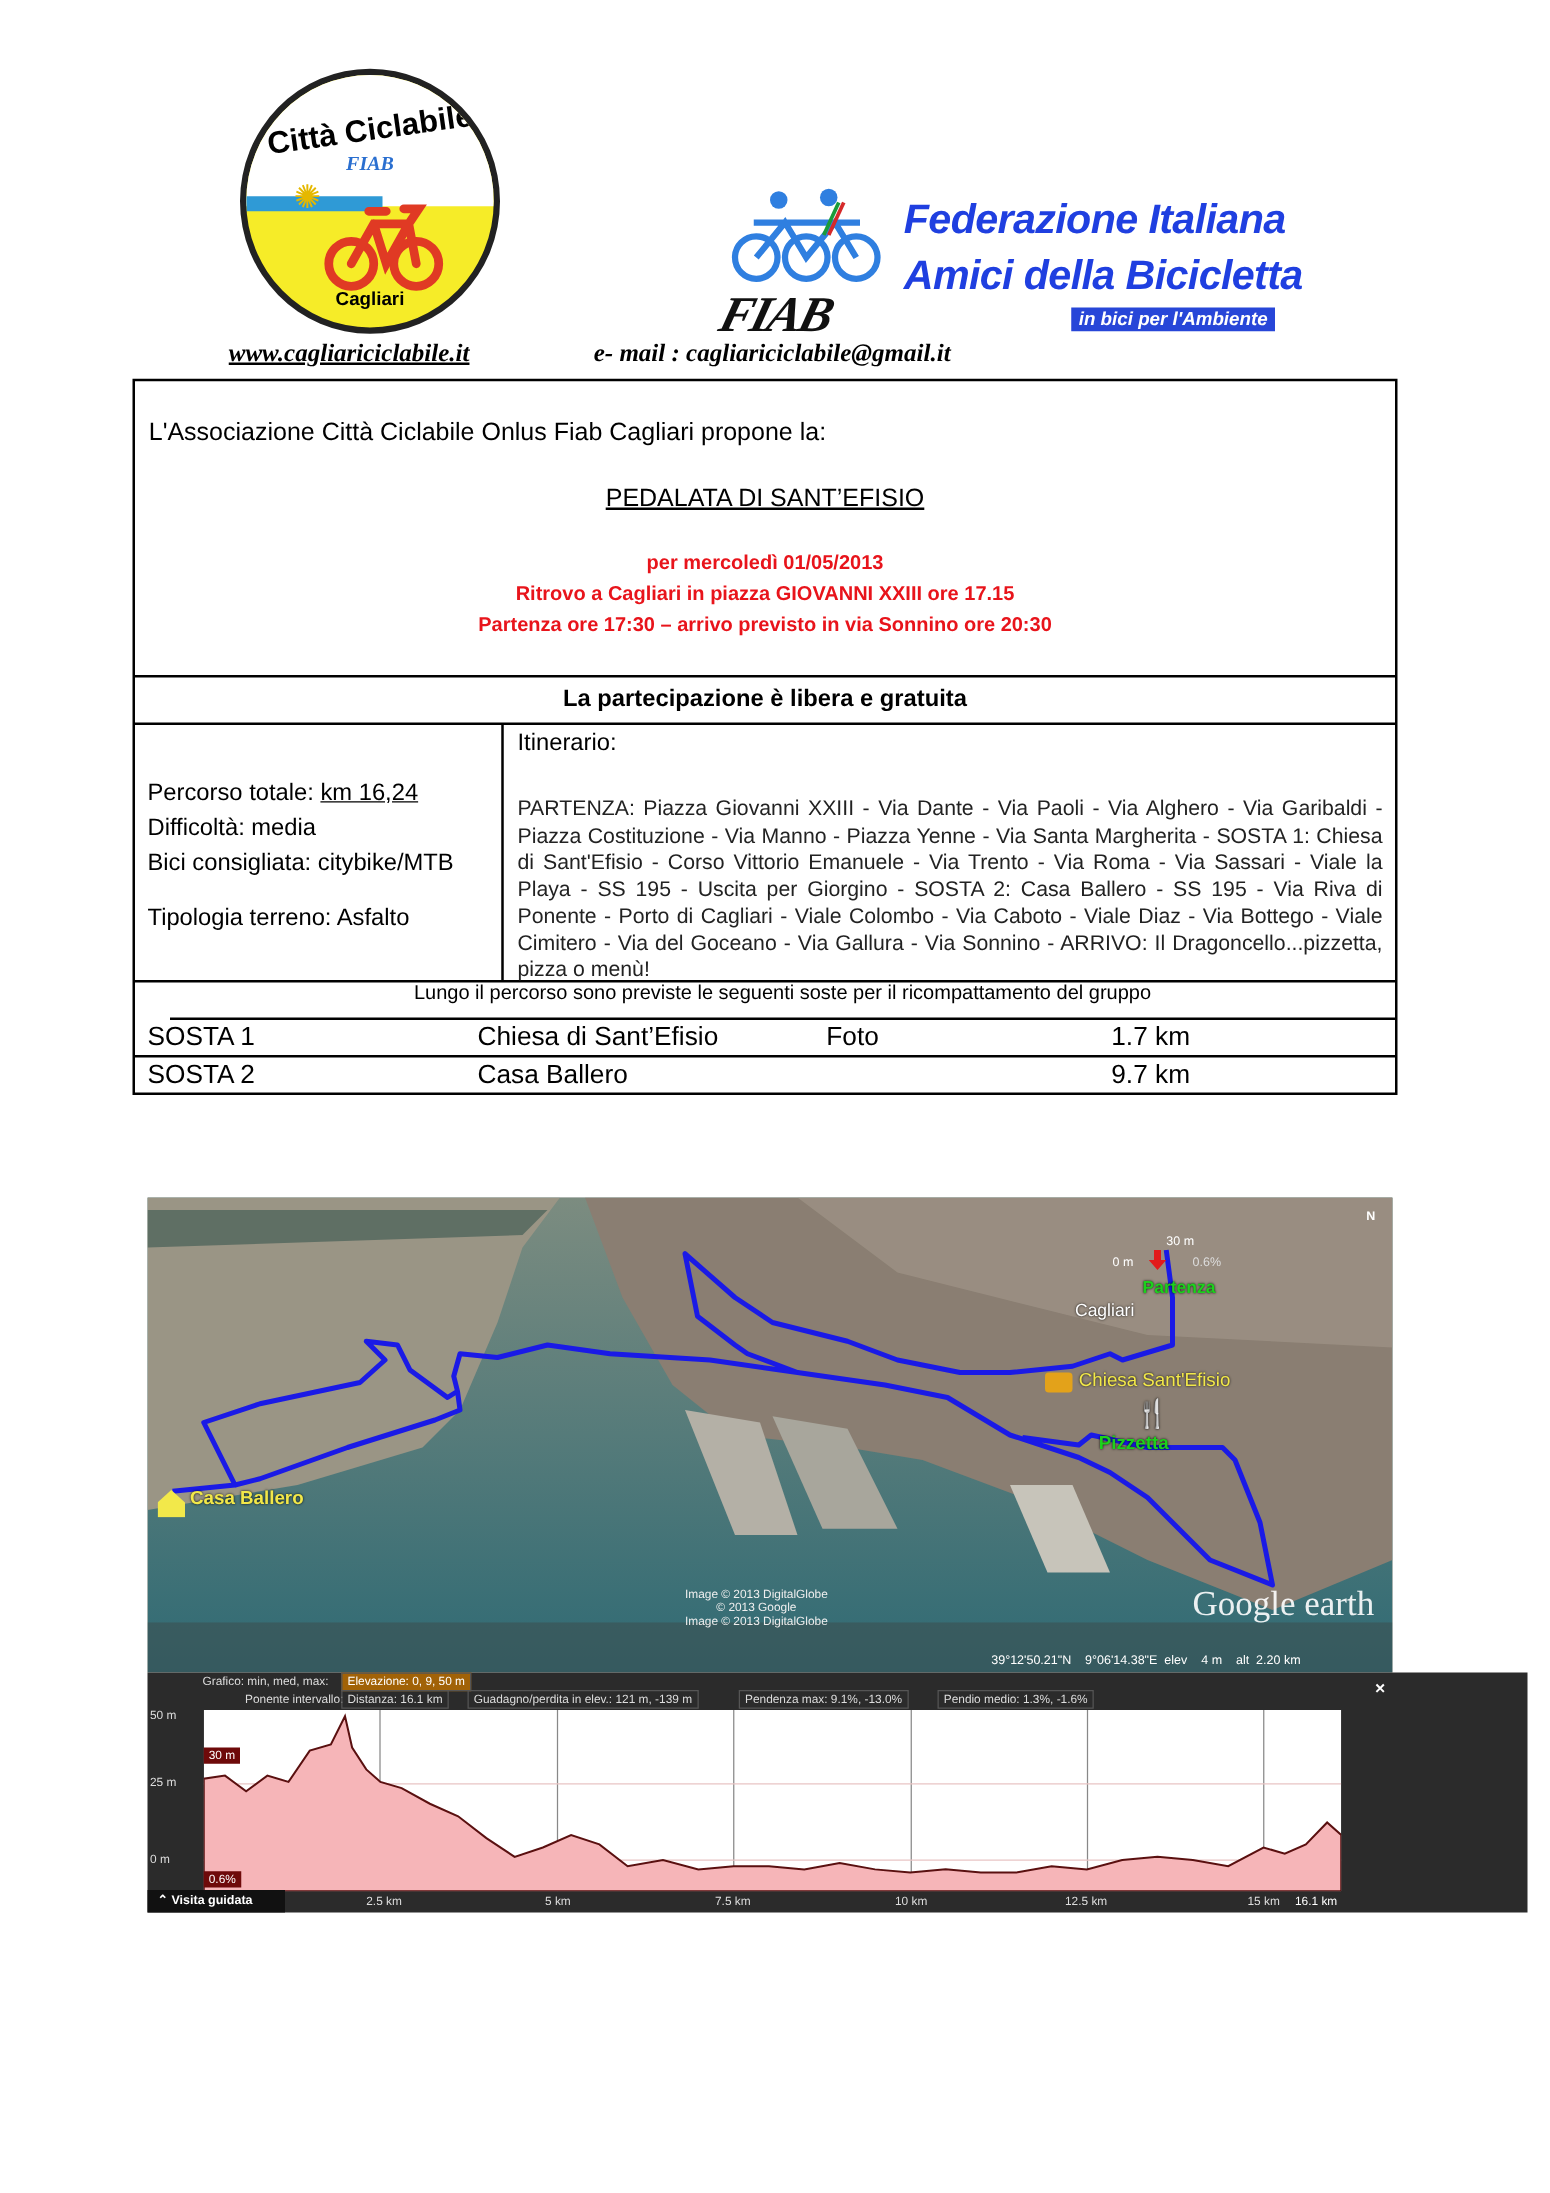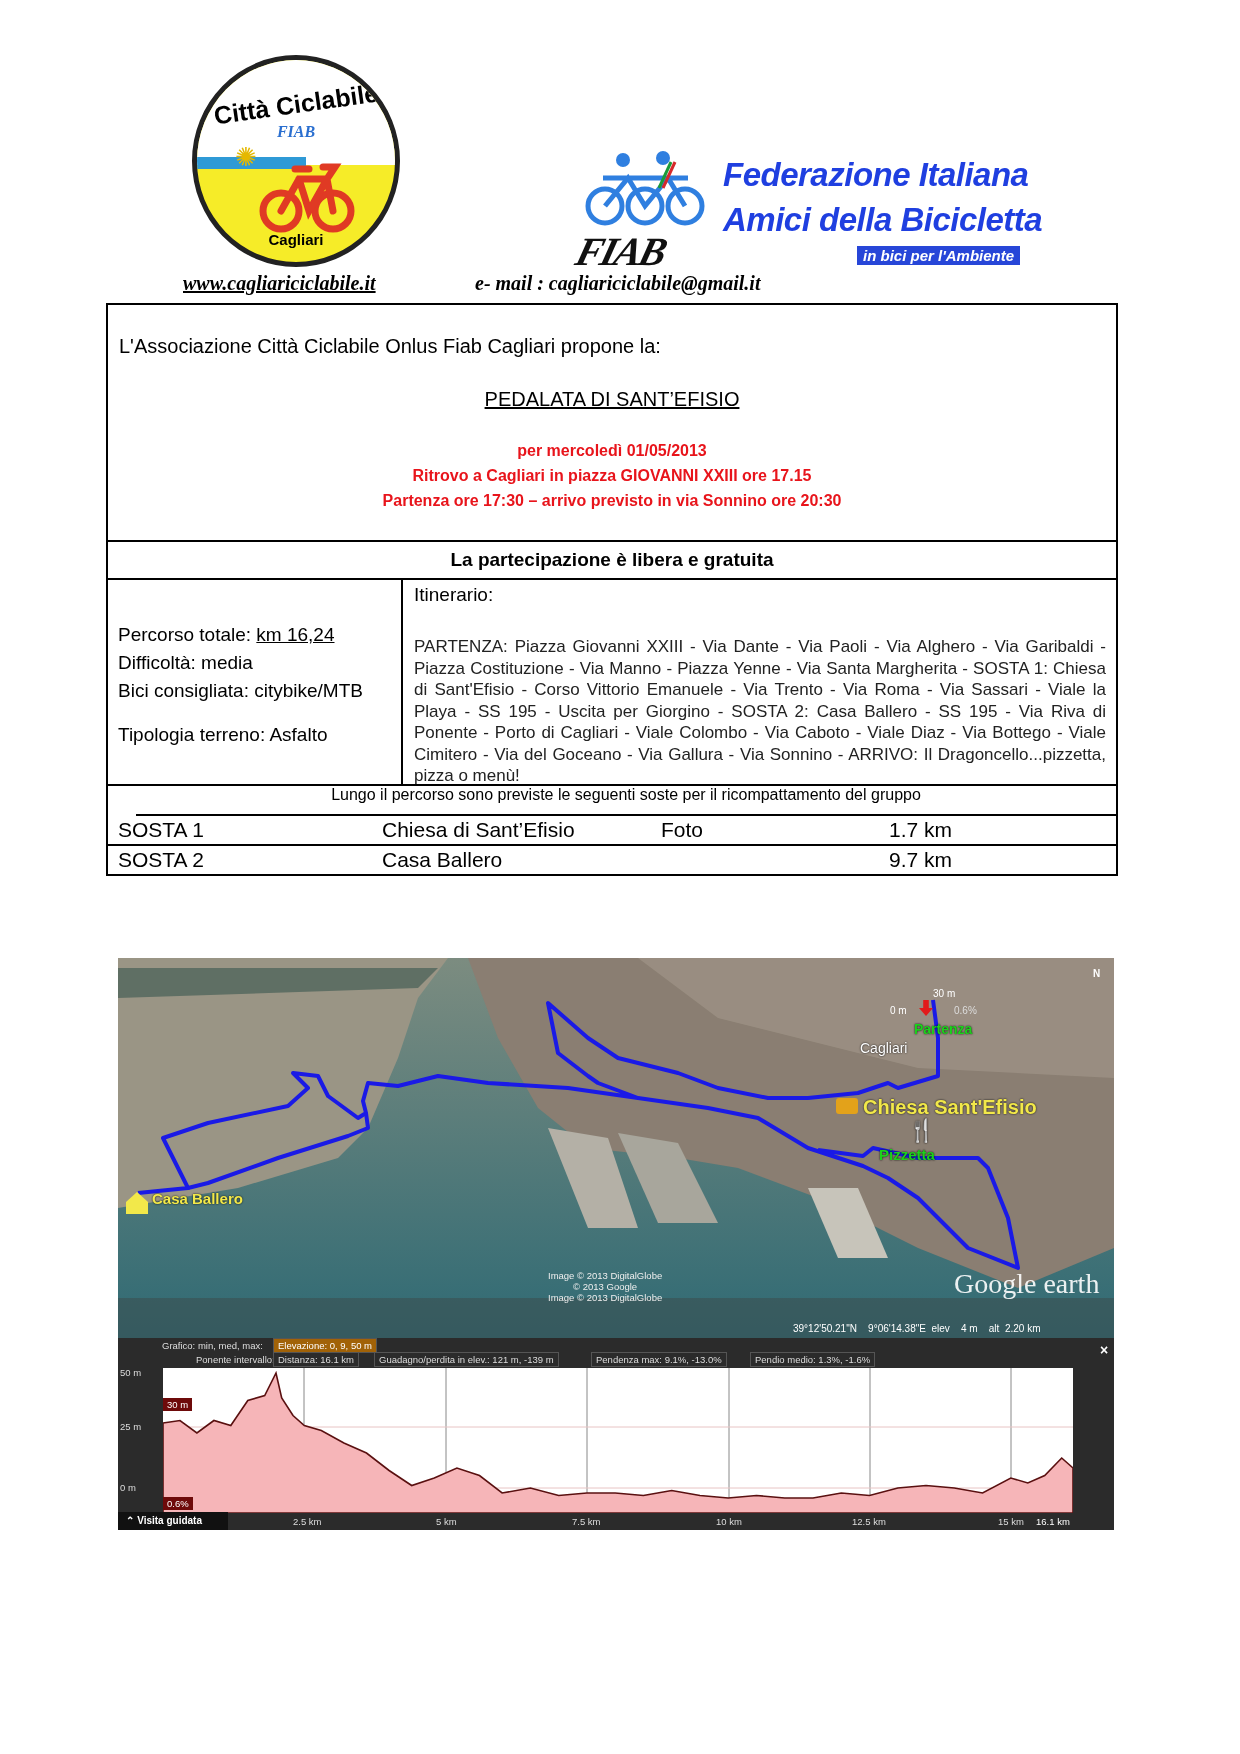--- a/index.html
+++ b/index.html
@@ -35,21 +35,21 @@
   .details .left{width:293px;border-right:2px solid #000;position:relative;font-size:19px;}
   .details .left div{position:absolute;left:10px;}
   .details .right{flex:1;position:relative;}
   .itin-label{position:absolute;left:11px;top:4px;font-size:19px;}
   .itin-text{position:absolute;left:11px;right:10px;top:56px;font-size:17px;line-height:21.5px;text-align:justify;color:#222;}
   .note{height:28px;align-items:flex-start;justify-content:center;font-size:16px;margin-left:28px;}
   .stop{height:28px;align-items:center;font-size:21px;position:relative;text-align:right;}
   .stop span{position:absolute;}
   
   .map{left:118px;top:958px;width:996px;height:380px;overflow:hidden;background:#6d7a70;}
-  .profile{left:118px;top:1338px;width:996px;height:192px;background:#2b2b2b;}
+  .profile{left:118px;top:1338px;width:1104px;height:192px;background:#2b2b2b;}
   .prof-lbl{position:absolute;font-size:9.5px;color:#ddd;white-space:nowrap;}
   .prof-box{position:absolute;border:1px solid #555;font-size:9.5px;color:#ddd;padding:0 4px;height:13px;line-height:13px;white-space:nowrap;}
 </style>
 </head>
 <body>
 
 <div class="abs logo-left">
   <div class="white-top"></div>
   <div class="sea"></div>
   <div class="title">Città Ciclabile</div>
@@ -152,21 +152,21 @@
       <path d="M520,140 L590,150 L640,160 L690,190 L745,208 L770,220 L800,240 L815,255 L850,290 L900,310 L890,260 L870,210 L860,200 L800,200 L755,190 L745,198 L700,192"></path>
     </g>
   </svg>
   <div class="abs" style="left:801px;top:42px;width:14px;height:16px;background:#e21b1b;clip-path:polygon(30% 0,70% 0,70% 50%,100% 50%,50% 100%,0 50%,30% 50%)"></div>
   <div class="abs" style="left:815px;top:30px;font-size:10px;color:#fff">30 m</div>
   <div class="abs" style="left:772px;top:47px;font-size:10px;color:#fff">0 m</div>
   <div class="abs" style="left:836px;top:47px;font-size:10px;color:#ddd">0.6%</div>
   <div class="abs" style="left:796px;top:63px;font-size:14px;font-weight:bold;color:#1cd11c;text-shadow:0 0 2px #000">Partenza</div>
   <div class="abs" style="left:742px;top:82px;font-size:14px;color:#fff;text-shadow:0 0 2px #000">Cagliari</div>
   <div class="abs" style="left:718px;top:140px;width:22px;height:16px;background:#e3a21a;border-radius:3px"></div>
-  <div class="abs" style="left:745px;top:138px;font-size:20px;font-weight:bold;color:#f2e84a;text-shadow:0 0 2px #000">Chiesa Sant'Efisio</div>
+  <div class="abs" style="left:745px;top:138px;font-size:15px;font-weight:normal;color:#f2e84a;text-shadow:0 0 2px #000">Chiesa Sant'Efisio</div>
   <div class="abs" style="left:790px;top:160px;font-size:22px;color:#1cd11c;text-shadow:0 0 2px #000">🍴</div>
   <div class="abs" style="left:761px;top:188px;font-size:15px;font-weight:bold;color:#1cd11c;text-shadow:0 0 2px #000">Pizzetta</div>
   <div class="abs" style="left:8px;top:234px;width:22px;height:22px;background:#f2e84a;clip-path:polygon(50% 0,100% 45%,100% 100%,0 100%,0 45%)"></div>
   <div class="abs" style="left:34px;top:232px;font-size:15px;font-weight:bold;color:#f2e84a;text-shadow:0 0 2px #000">Casa Ballero</div>
   <div class="abs" style="left:975px;top:10px;font-size:10px;font-weight:bold;color:#fff">N</div>
   <div class="abs" style="left:430px;top:312px;font-size:9.5px;color:#eee;text-align:center;line-height:11px">
     <div>Image © 2013 DigitalGlobe</div>
       <div>© 2013 Google</div>
       <div>Image © 2013 DigitalGlobe</div>
   </div>

